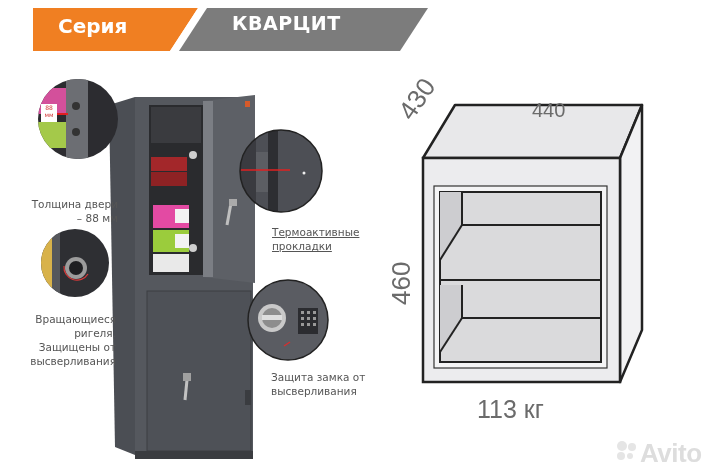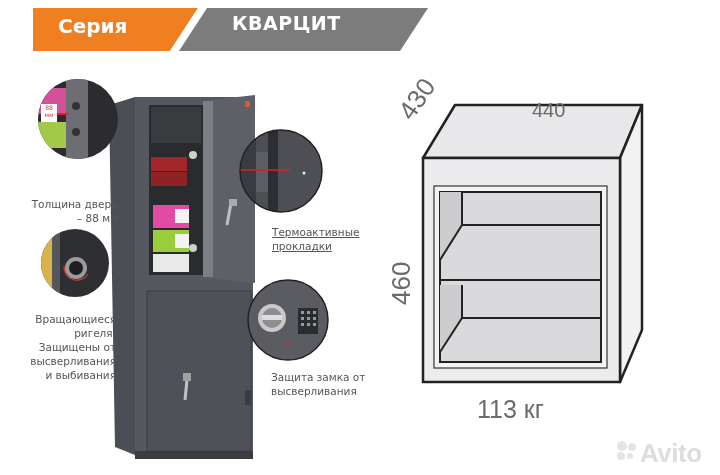--- a/index.html
+++ b/index.html
@@ -100,21 +100,20 @@
     <circle cx="36" cy="40" r="11" fill="#9c9c9c"></circle>
     <circle cx="36" cy="40" r="7" fill="#1f1f22"></circle>
     <path d="M24 38 A13 13 0 0 0 48 46" stroke="#d83a3a" stroke-width="1.2" fill="none"></path>
   </g>
 </svg>
 <div class="abs callout right" style="left:10px;top:312px;width:106px;">
   <span>Вращающиеся</span>
   <span>ригеля.</span>
   <span>Защищены от</span>
   <span>высверливания</span>
-  <span>и выбивания</span>
 </div>
 
 <svg class="abs" style="left:238px;top:128px" width="86" height="86" viewBox="0 0 86 86">
   <defs>
       <clipPath id="c3">
         <circle cx="43" cy="43" r="41"></circle>
       </clipPath>
     </defs>
   <g clip-path="url(#c3)">
     <rect width="86" height="86" fill="#4d4f55"></rect>

